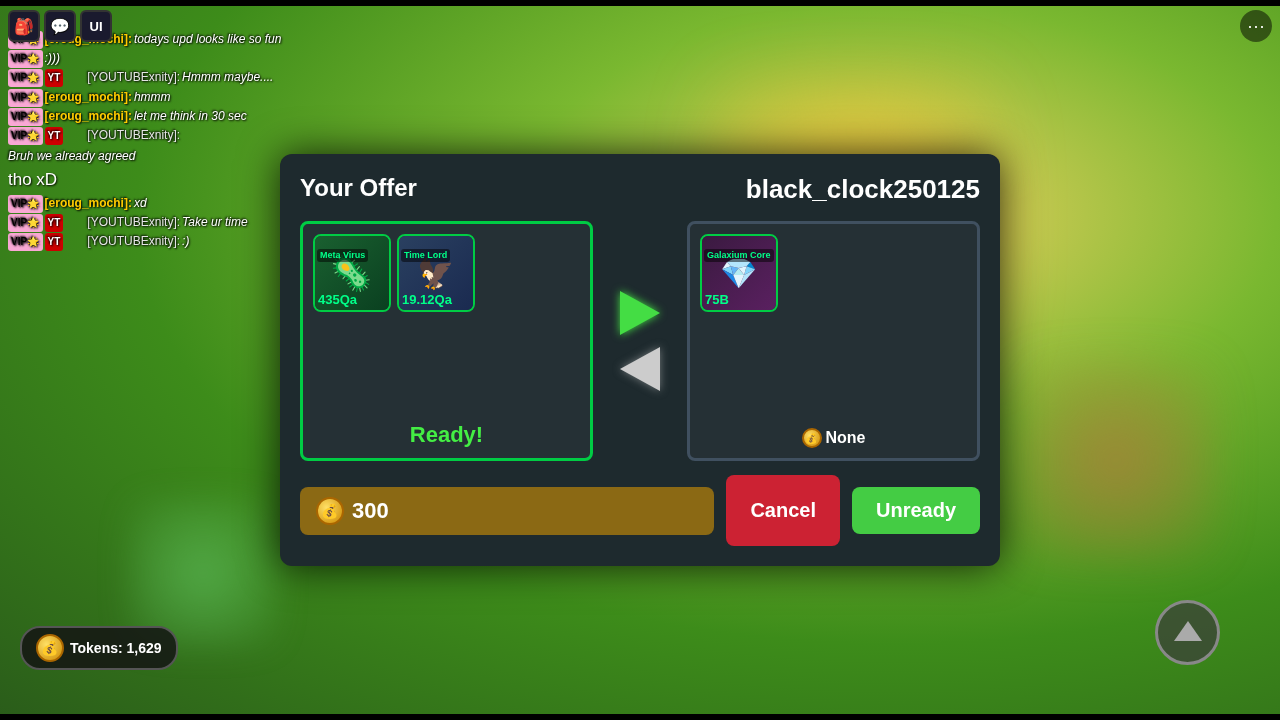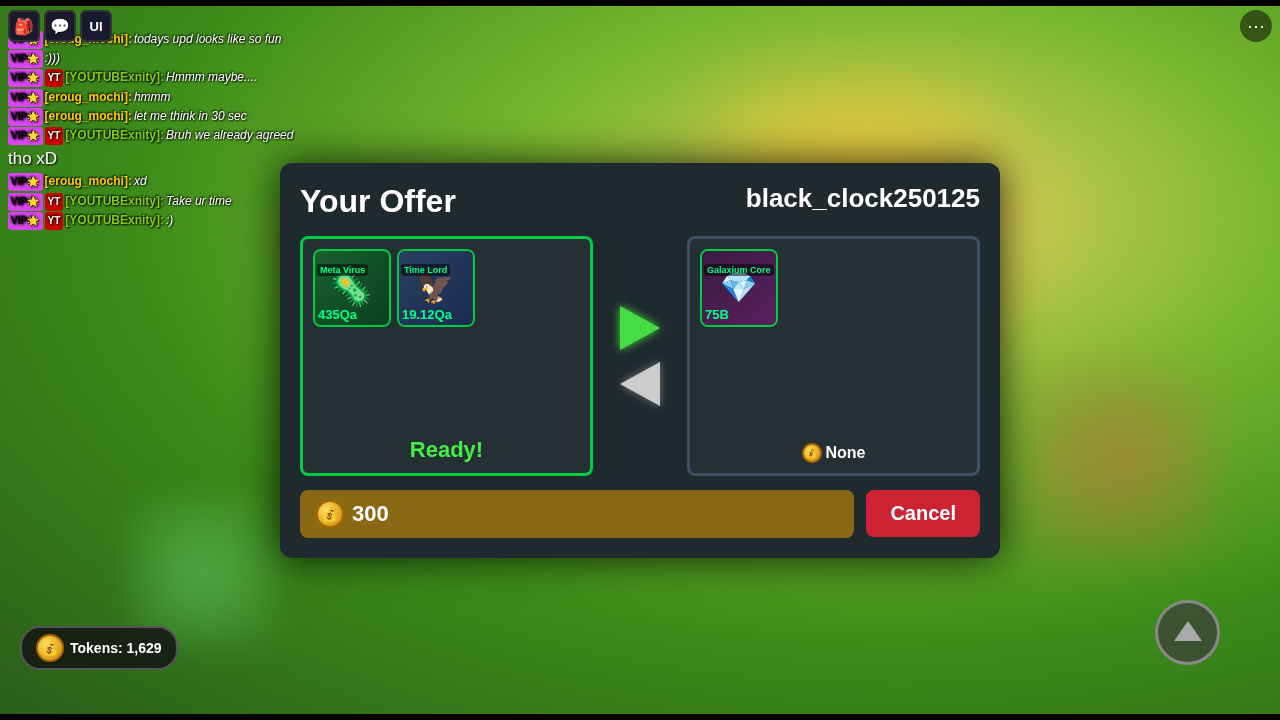--- a/index.html
+++ b/index.html
@@ -110,37 +110,37 @@
       line-height: 1.6;
     }
     .chat-line {
       display: flex;
       flex-wrap: wrap;
       align-items: baseline;
       gap: 2px;
       text-shadow: 1px 1px 2px #000, -1px -1px 2px #000;
     }
     .badge-vip {
-      background: #d946ef;
+      background: #f9a8d4;
       color: #000;
       font-weight: bold;
       font-size: 10px;
       padding: 1px 3px;
       border-radius: 3px;
     }
     .badge-yt {
       background: #cc0000;
       color: #fff;
       font-weight: bold;
       font-size: 10px;
       padding: 1px 3px;
       border-radius: 3px;
     }
     .name-eroug { color: #ffcc00; font-weight: bold; }
-    .name-yt { color: #84cc16; font-weight: bold; }
+    .name-yt { color: #e5e5e5; font-weight: normal; margin-left: 22px; }
     .chat-text { color: white; font-style: italic; }
     .chat-plain { color: white; font-size: 17px; text-shadow: 1px 1px 2px #000; }
 
     
     .modal-overlay {
       position: absolute;
       inset: 0;
       z-index: 50;
       display: flex;
       align-items: center;
@@ -154,21 +154,21 @@
       min-height: 380px;
       position: relative;
       box-shadow: 0 0 40px rgba(0,0,0,0.8);
     }
     .modal-header {
       display: flex;
       justify-content: space-between;
       margin-bottom: 16px;
     }
     .modal-title-left {
-      font-size: 32px;
+      font-size: 24px;
       font-weight: 900;
       color: white;
     }
     .modal-title-right {
       font-size: 26px;
       font-weight: 900;
       color: white;
     }
 
     .modal-body {
@@ -325,21 +325,21 @@
     .token-amount {
       color: white;
       font-size: 22px;
       font-weight: 900;
     }
     .btn-cancel {
       background: #cc2233;
       color: white;
       border: none;
       border-radius: 8px;
-      padding: 12px 24px;
+      padding: 24px 24px;
       font-size: 20px;
       font-weight: 900;
       cursor: pointer;
       min-width: 110px;
     }
     .btn-unready {
       background: #44cc44;
       color: white;
       border: none;
       border-radius: 8px;
@@ -516,20 +516,21 @@
         </div>
       </div>
     </div>
 
     <div class="modal-bottom">
       <div class="token-bar">
         <div class="coin-icon">💰</div>
         <span class="token-amount">300</span>
       </div>
       <button class="btn-cancel">Cancel</button>
+      <button class="btn-unready">Unready</button>
     </div>
   </div>
 </div>
 
 <div class="tokens-bottom">
   <div class="coin-icon">💰</div>
   <span class="tokens-bottom-text">Tokens: 1,629</span>
 </div>
 
 <div class="up-btn">

